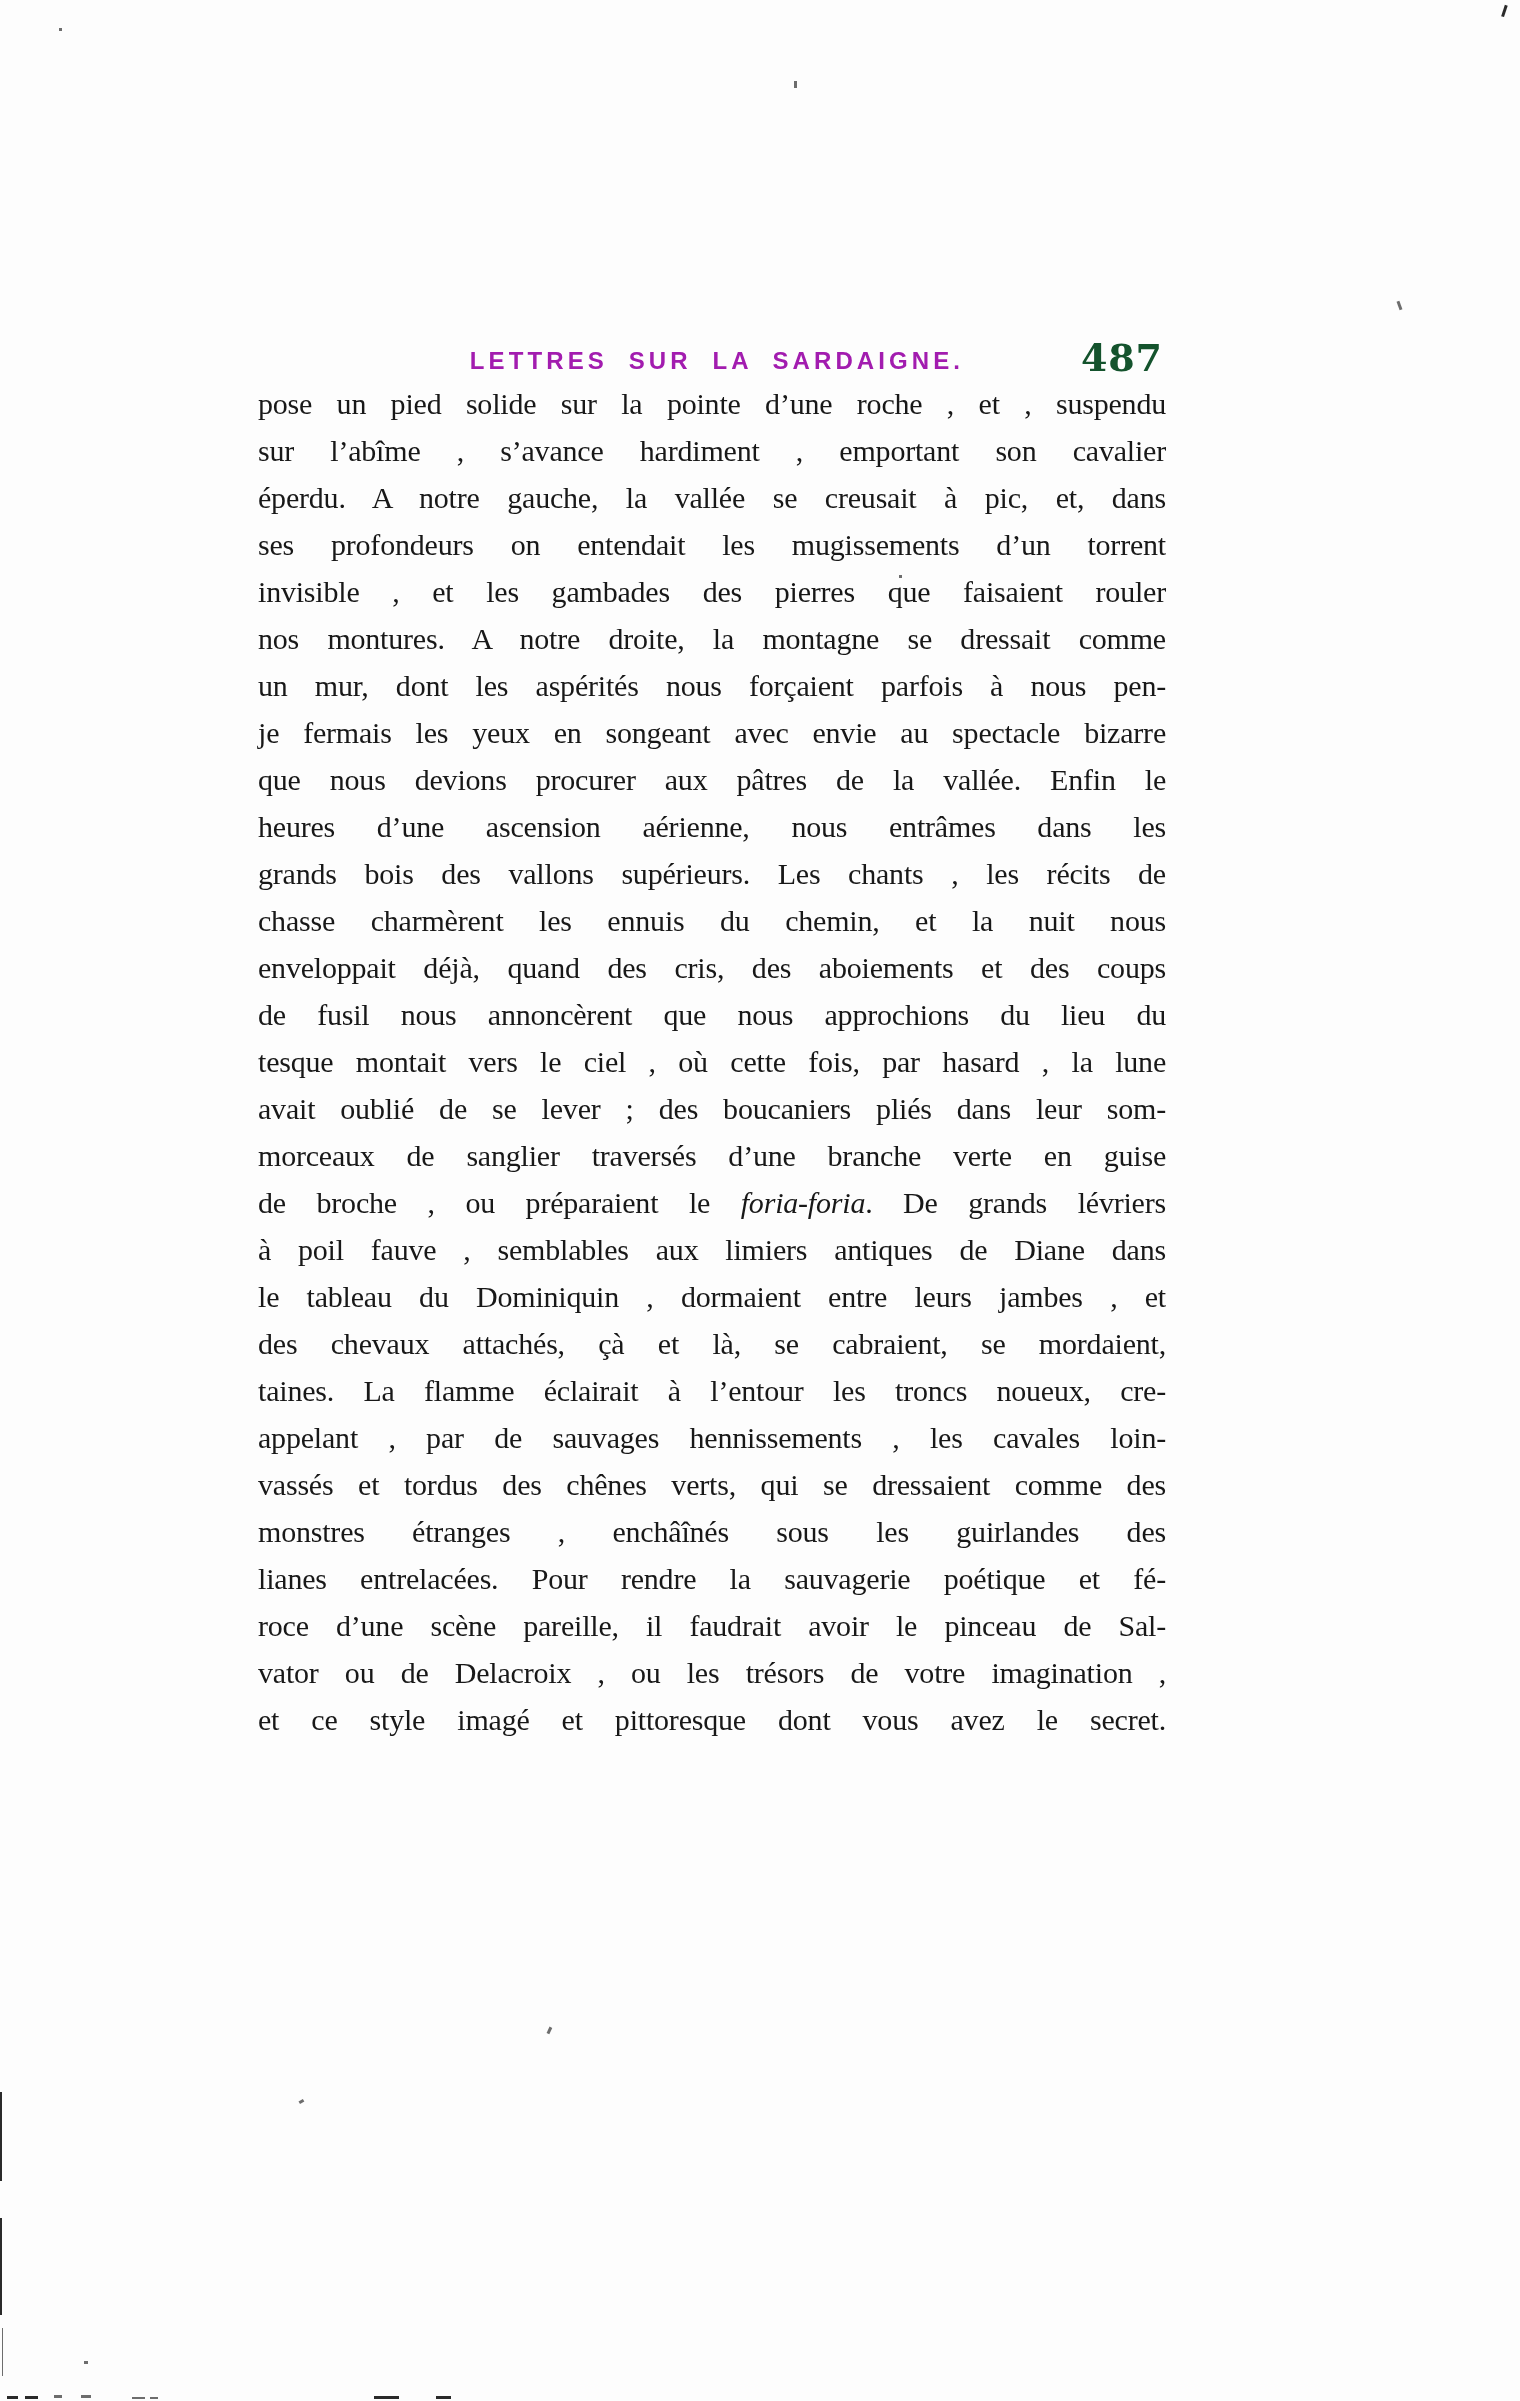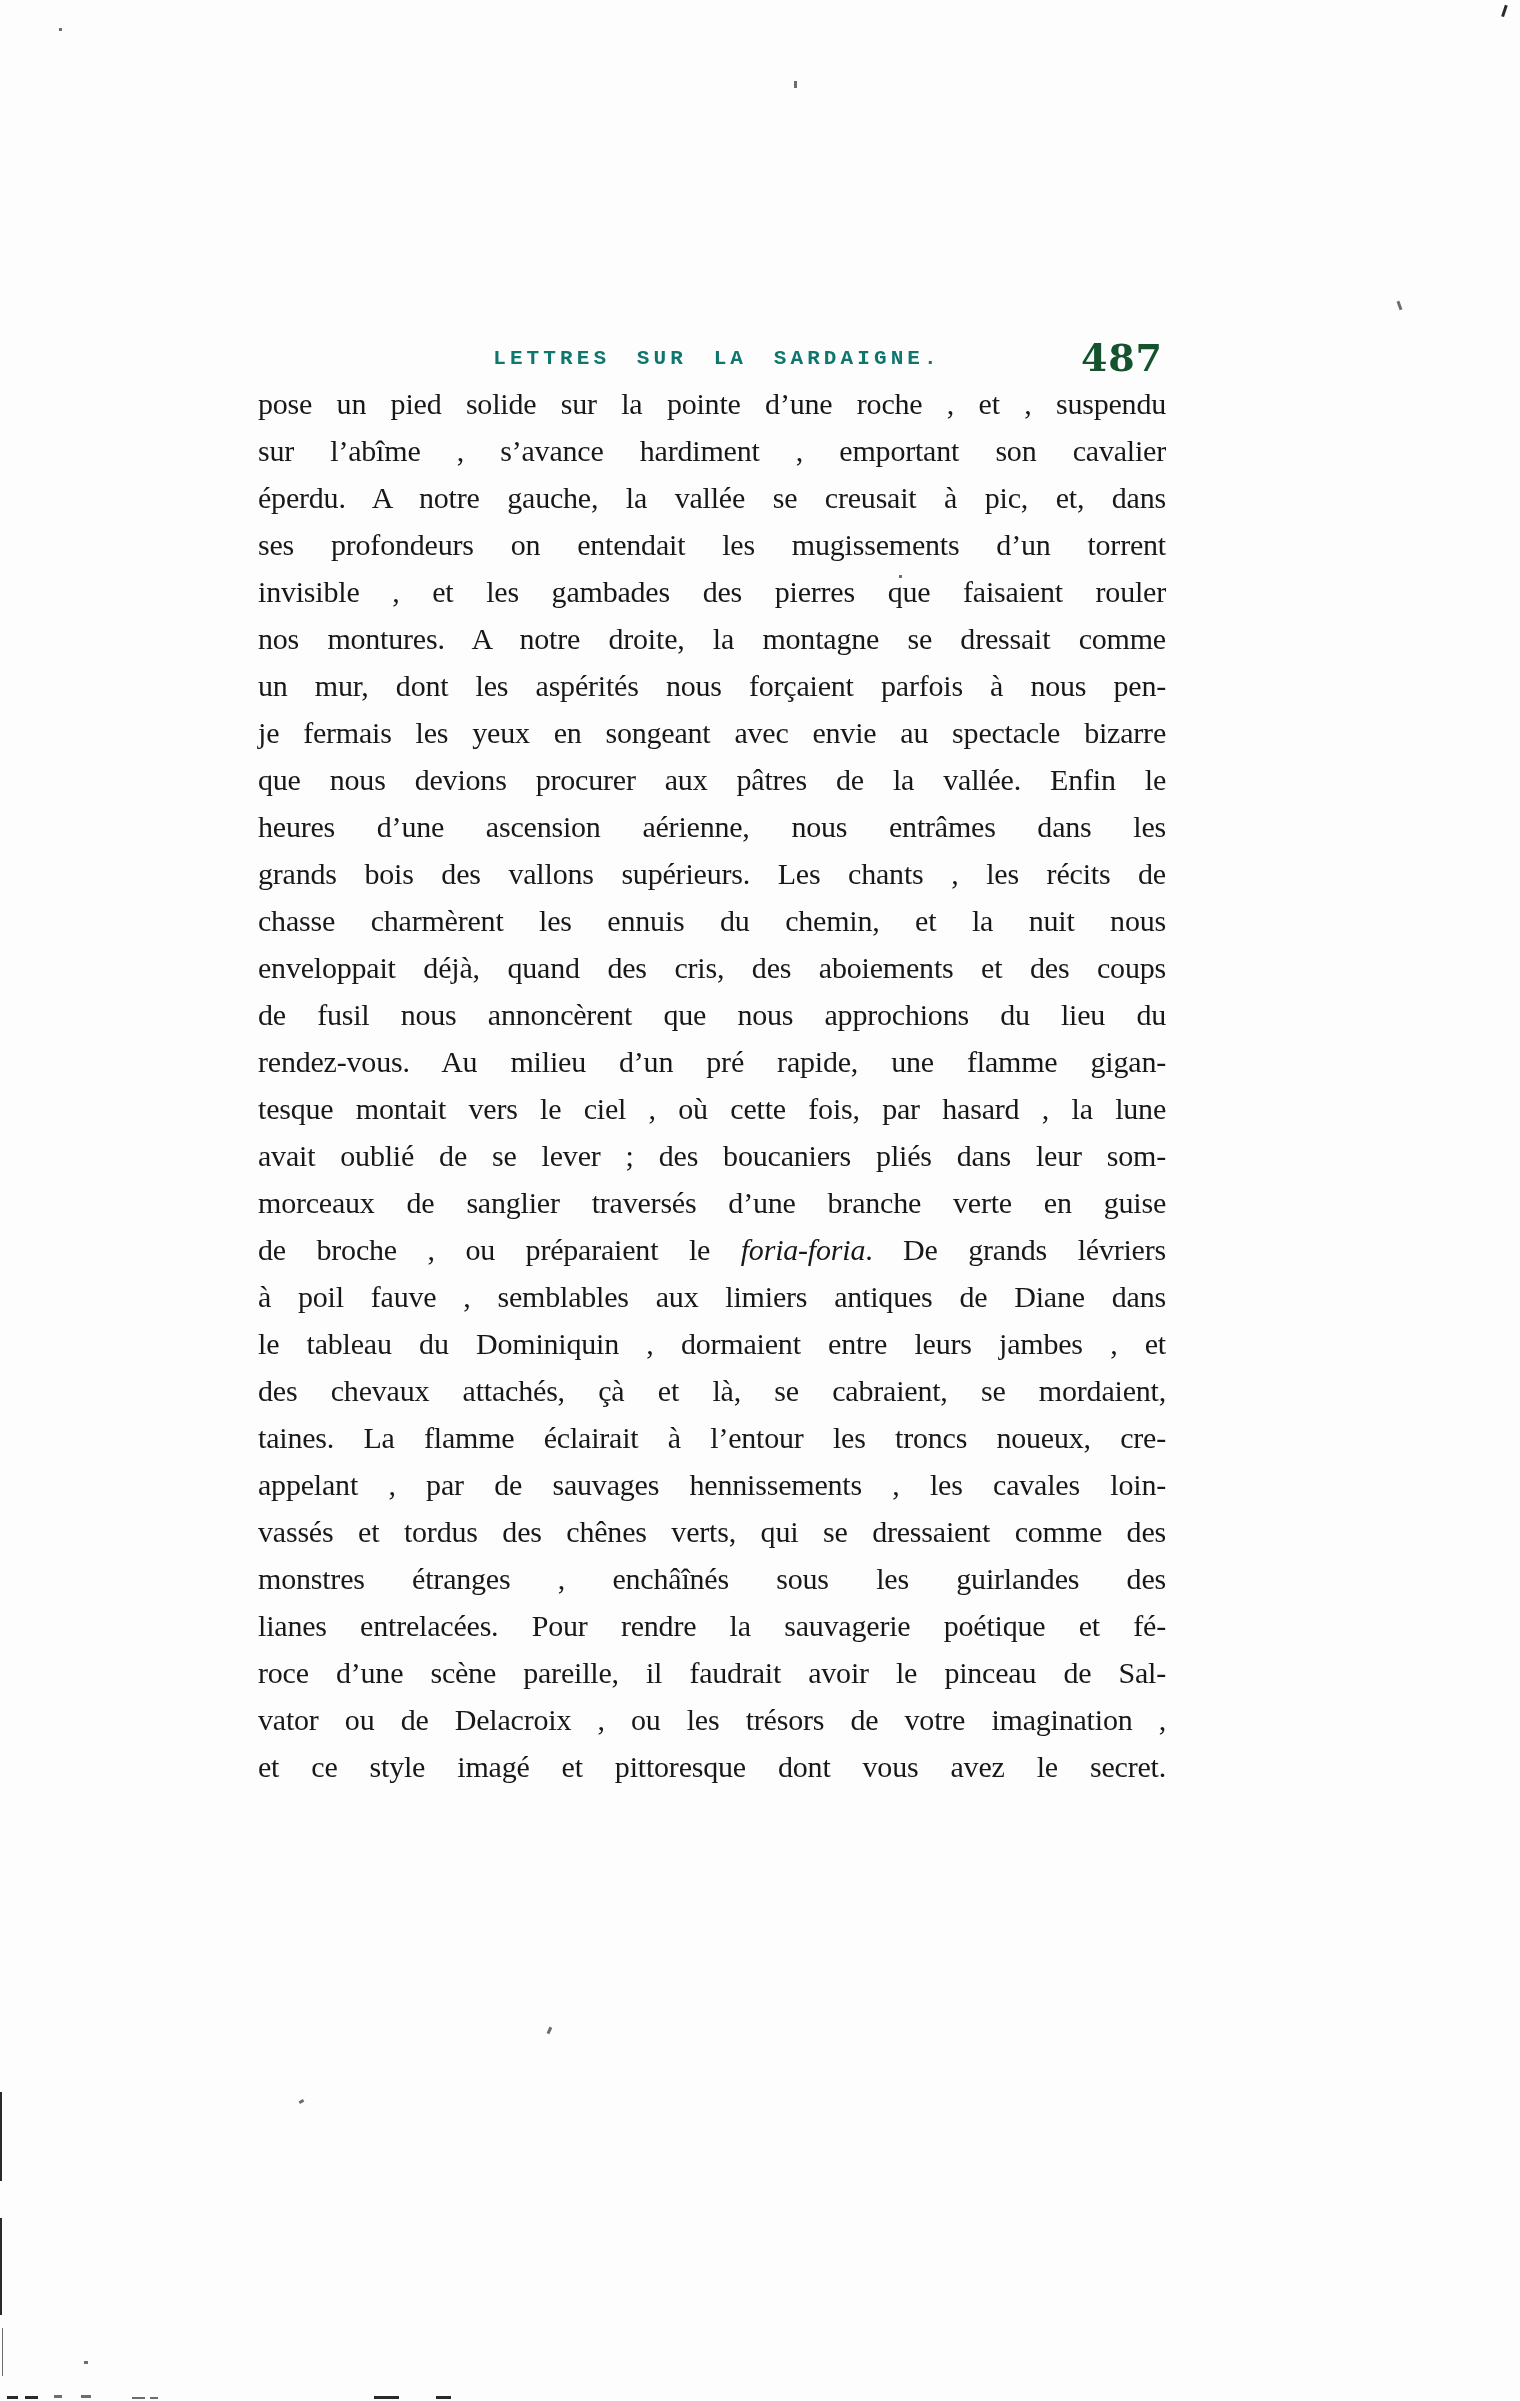--- a/index.html
+++ b/index.html
@@ -21,26 +21,26 @@
     top:340px;
     width:908px;
     height:43px;
   }
   .head-title{
     position:absolute;
     left:0;
     width:100%;
     top:6.6px;
     text-align:center;
-    font-family:Liberation Mono, monospace;
-    font-size:21px;
+    font-family:Liberation Sans, sans-serif;
+    font-size:24px;
     font-weight:700;
     letter-spacing:4.1px;
     word-spacing:10px;
-    color:#0f766e;
+    color:#a21caf;
   }
   .page-number{
     position:absolute;
     right:8.2px;
     top:-5px;
     font-family:"DejaVu Serif","Liberation Serif",serif;
     font-size:38px;
     font-weight:700;
     letter-spacing:0.8px;
     color:#14532d;
@@ -90,21 +90,20 @@
       <div class="line"><span>invisible , et les gambades des pierres que faisaient rouler</span></div>
       <div class="line"><span>nos montures. A notre droite, la montagne se dressait comme</span></div>
       <div class="line"><span>un mur, dont les aspérités nous forçaient parfois à nous pen-</span></div>
       <div class="line"><span>je fermais les yeux en songeant avec envie au spectacle bizarre</span></div>
       <div class="line"><span>que nous devions procurer aux pâtres de la vallée. Enfin le</span></div>
       <div class="line"><span>heures d’une ascension aérienne, nous entrâmes dans les</span></div>
       <div class="line"><span>grands bois des vallons supérieurs. Les chants , les récits de</span></div>
       <div class="line"><span>chasse charmèrent les ennuis du chemin, et la nuit nous</span></div>
       <div class="line"><span>enveloppait déjà, quand des cris, des aboiements et des coups</span></div>
       <div class="line"><span>de fusil nous annoncèrent que nous approchions du lieu du</span></div>
-      <div class="line"><span>rendez-vous. Au milieu d’un pré rapide, une flamme gigan-</span></div>
       <div class="line"><span>tesque montait vers le ciel , où cette fois, par hasard , la lune</span></div>
       <div class="line"><span>avait oublié de se lever ; des boucaniers pliés dans leur som-</span></div>
       <div class="line"><span>morceaux de sanglier traversés d’une branche verte en guise</span></div>
       <div class="line"><span>de broche , ou préparaient le </span><span class="it">foria-foria</span><span>. De grands lévriers</span></div>
       <div class="line"><span>à poil fauve , semblables aux limiers antiques de Diane dans</span></div>
       <div class="line"><span>le tableau du Dominiquin , dormaient entre leurs jambes , et</span></div>
       <div class="line"><span>des chevaux attachés, çà et là, se cabraient, se mordaient,</span></div>
       <div class="line"><span>taines. La flamme éclairait à l’entour les troncs noueux, cre-</span></div>
       <div class="line"><span>appelant , par de sauvages hennissements , les cavales loin-</span></div>
       <div class="line"><span>vassés et tordus des chênes verts, qui se dressaient comme des</span></div>

